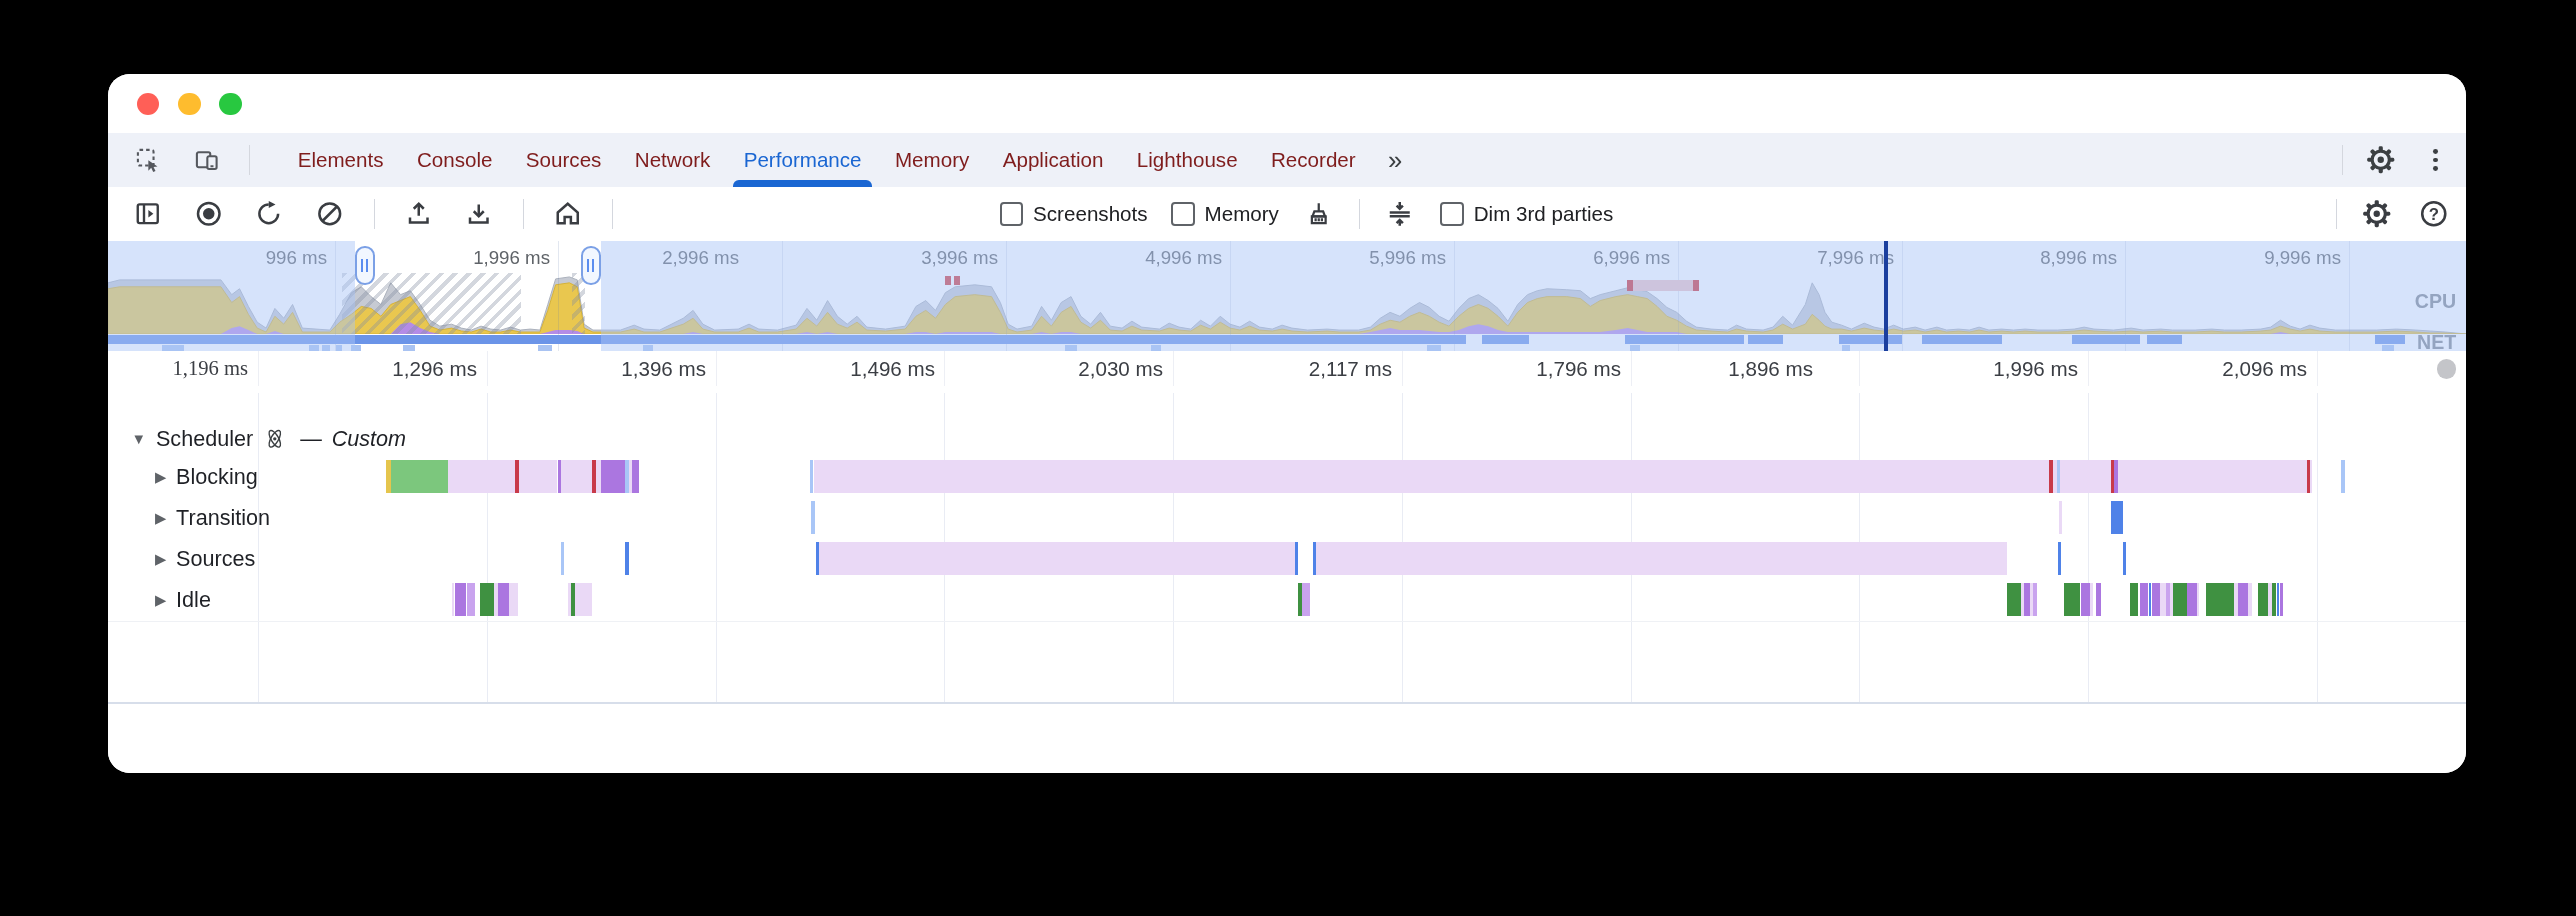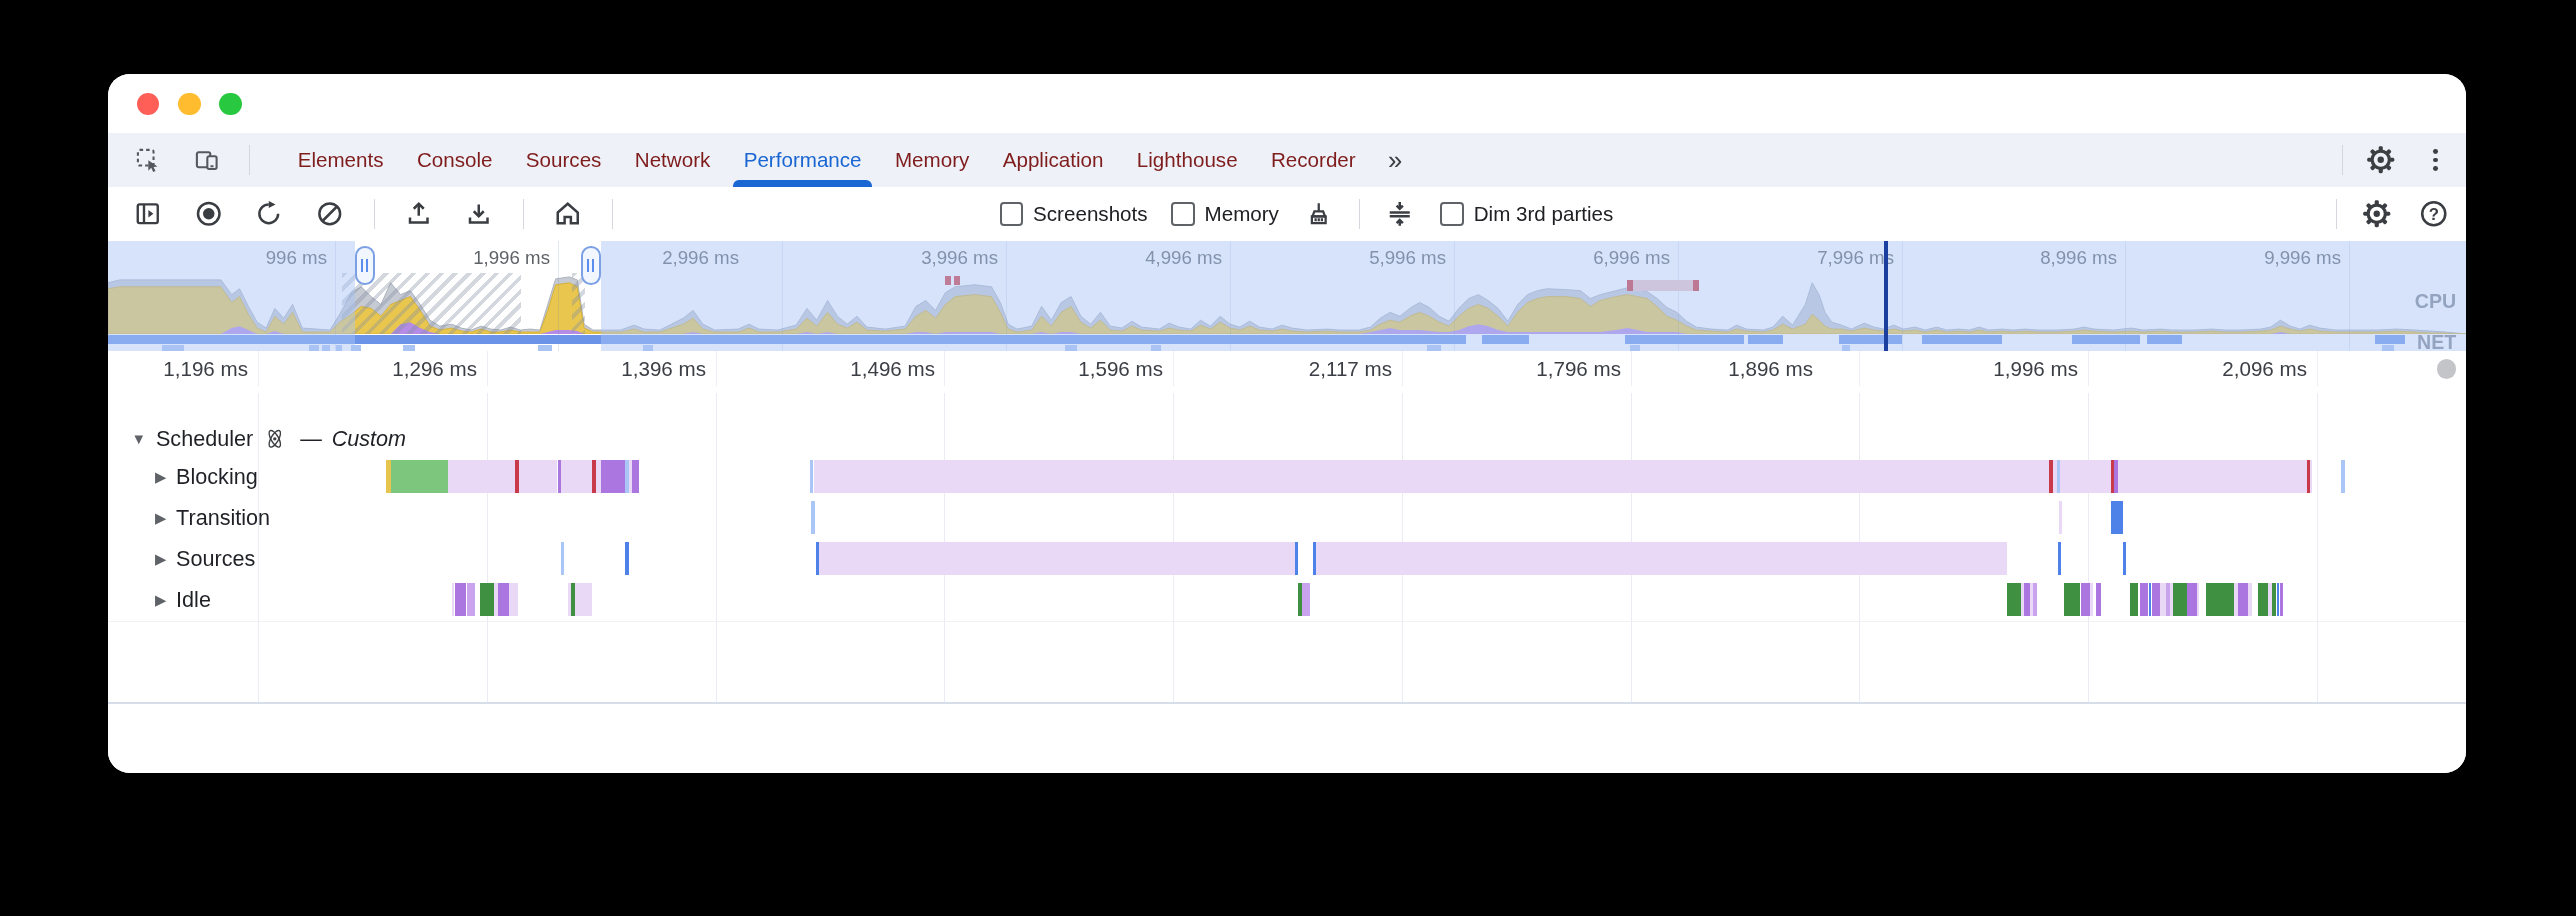--- a/index.html
+++ b/index.html
@@ -319,29 +319,29 @@
           <i></i>
         </div>
         <div class="handle" style="left: 473px;">
           <i></i>
           <i></i>
         </div>
       </div>
 
     <div class="ruler" id="ruler">
         <div class="rl-tick" style="left: 150px;"></div>
-        <div class="rl-label" style="right: 2218px;">1,196 ms</div>
+        <div class="rl-label" style="right: 2218px; font-family: Liberation Serif, serif;">1,196 ms</div>
         <div class="rl-tick" style="left: 379px;"></div>
         <div class="rl-label" style="right: 1989px;">1,296 ms</div>
         <div class="rl-tick" style="left: 608px;"></div>
         <div class="rl-label" style="right: 1760px;">1,396 ms</div>
         <div class="rl-tick" style="left: 836px;"></div>
         <div class="rl-label" style="right: 1531px;">1,496 ms</div>
         <div class="rl-tick" style="left: 1065px;"></div>
-        <div class="rl-label" style="right: 1303px;">1,596 ms</div>
+        <div class="rl-label" style="right: 1303px;">2,030 ms</div>
         <div class="rl-tick" style="left: 1294px;"></div>
         <div class="rl-label" style="right: 1074px;">2,117 ms</div>
         <div class="rl-tick" style="left: 1523px;"></div>
         <div class="rl-label" style="right: 845px;">1,796 ms</div>
         <div class="rl-tick" style="left: 1751px;"></div>
         <div class="rl-label" style="right: 653px;">1,896 ms</div>
         <div class="rl-tick" style="left: 1980px;"></div>
         <div class="rl-label" style="right: 388px;">1,996 ms</div>
         <div class="rl-tick" style="left: 2209px;"></div>
         <div class="rl-label" style="right: 159px;">2,096 ms</div>

